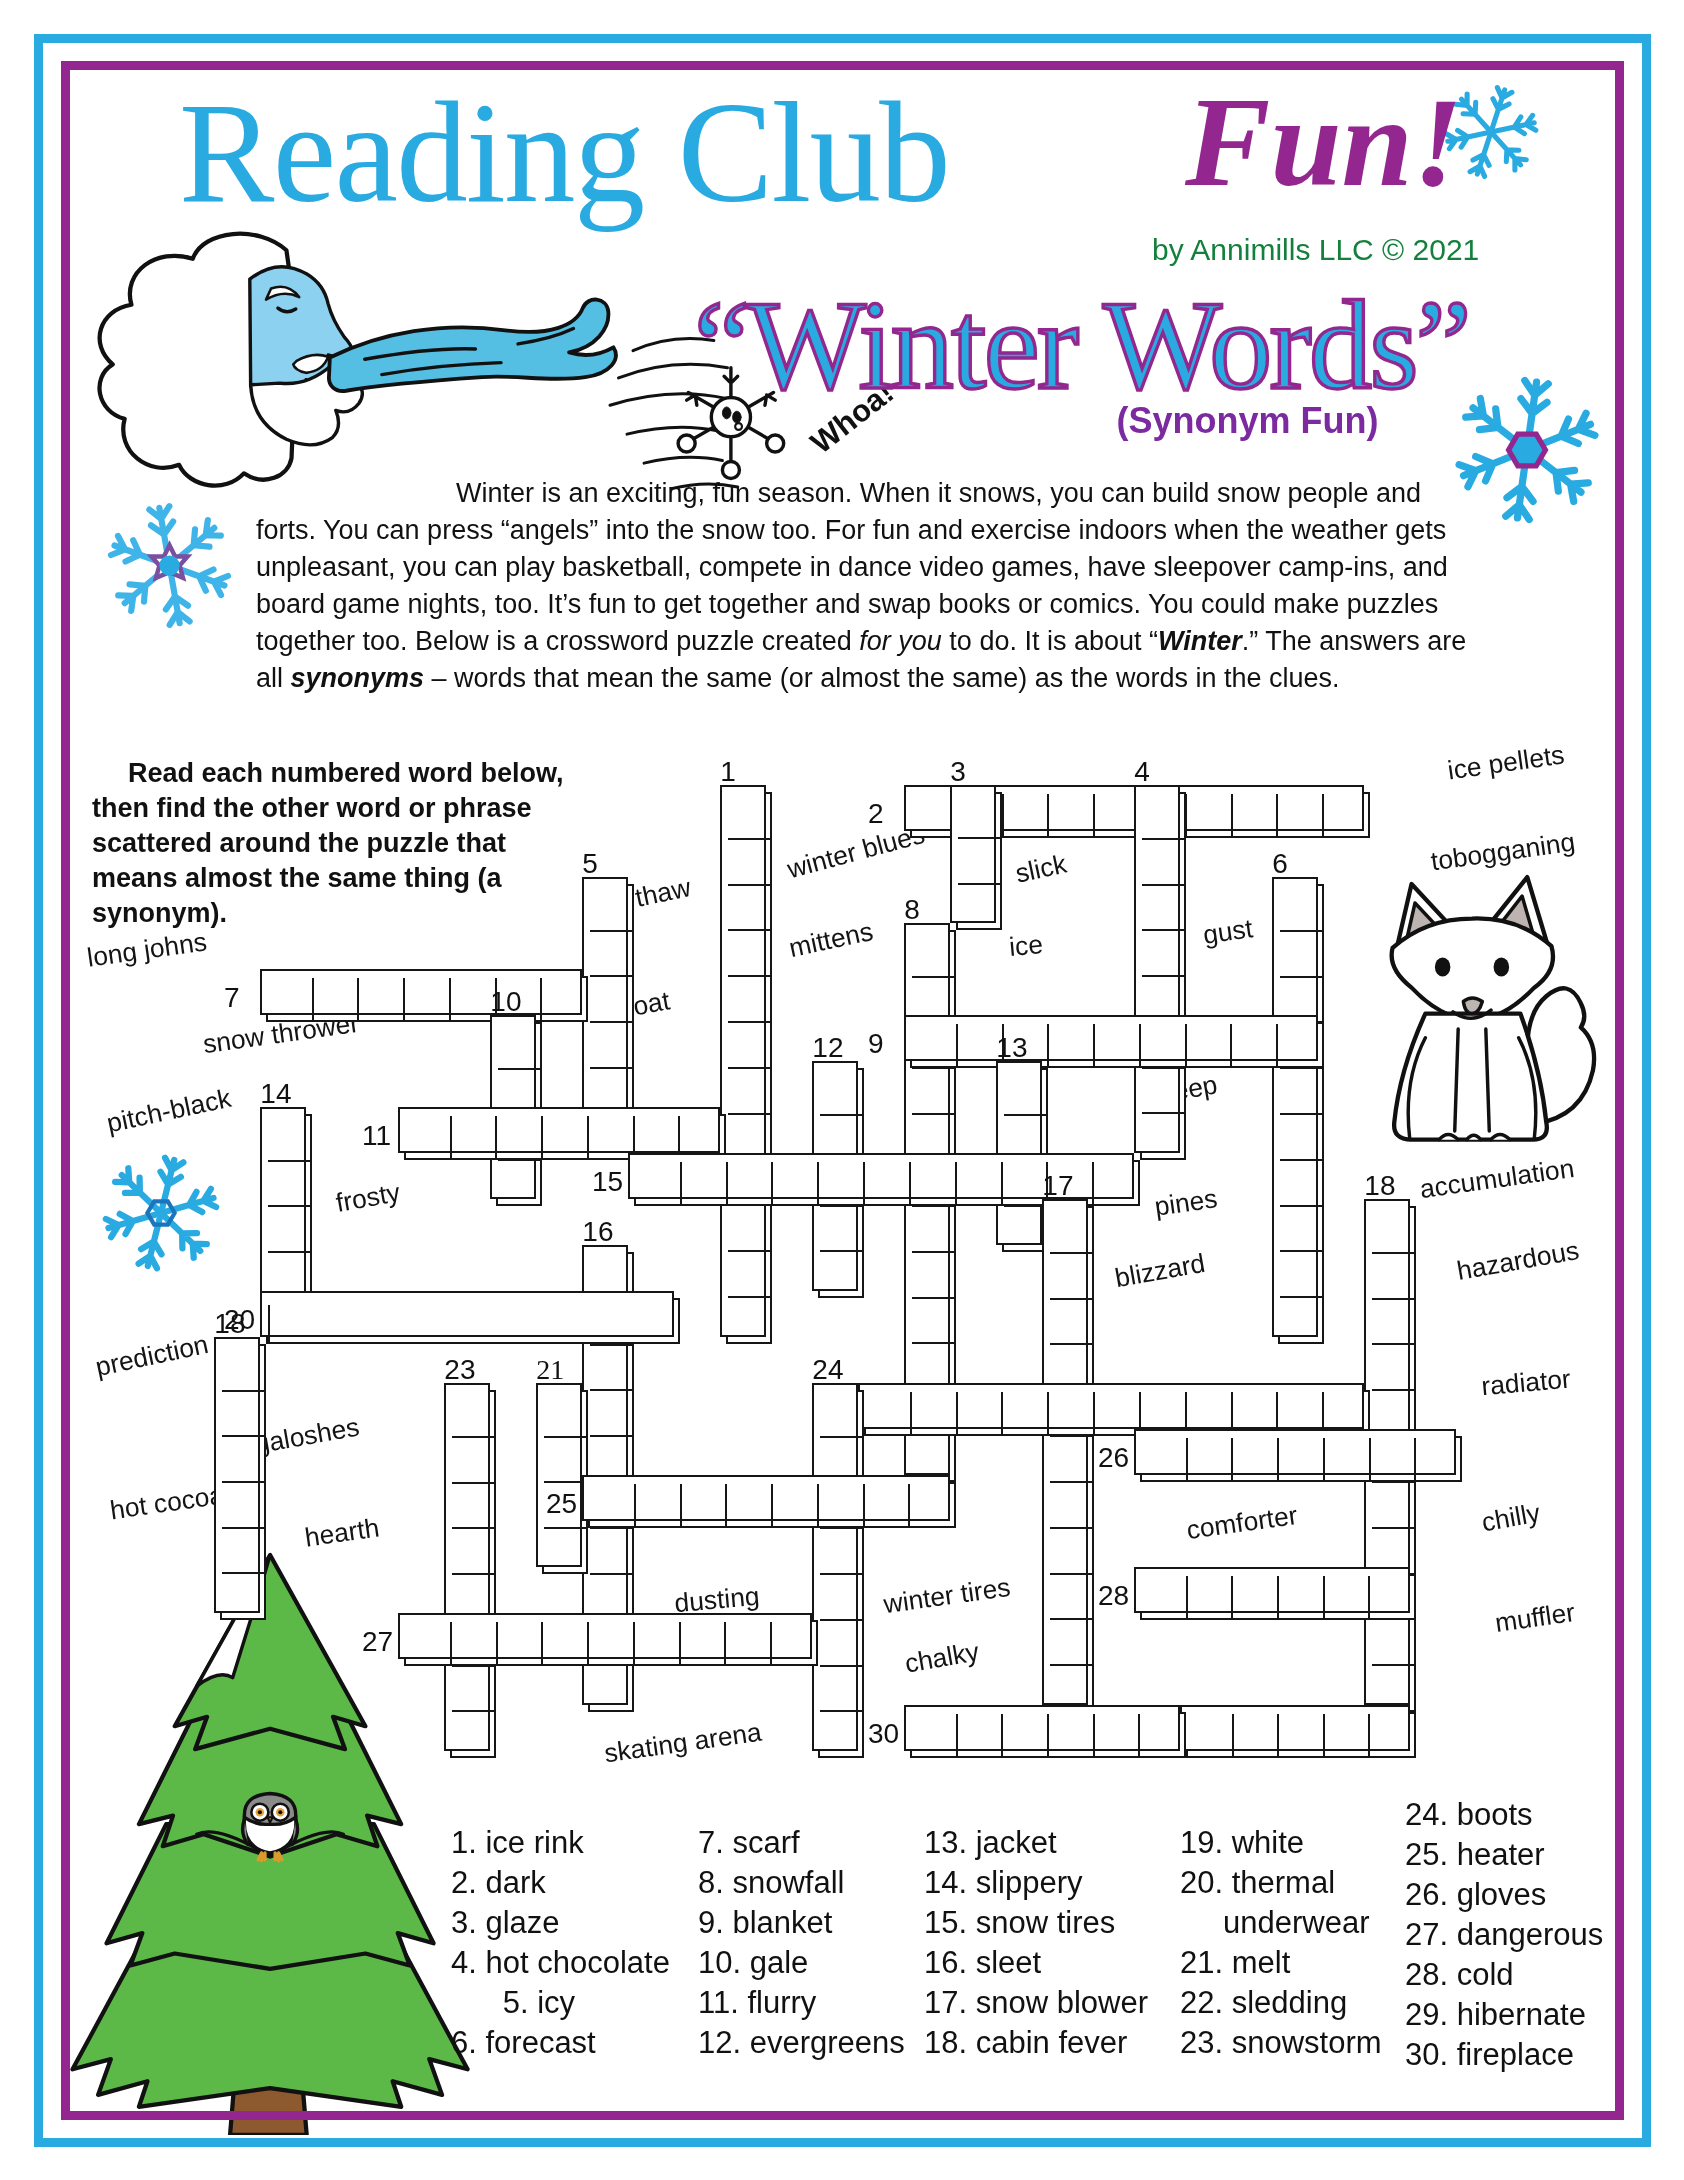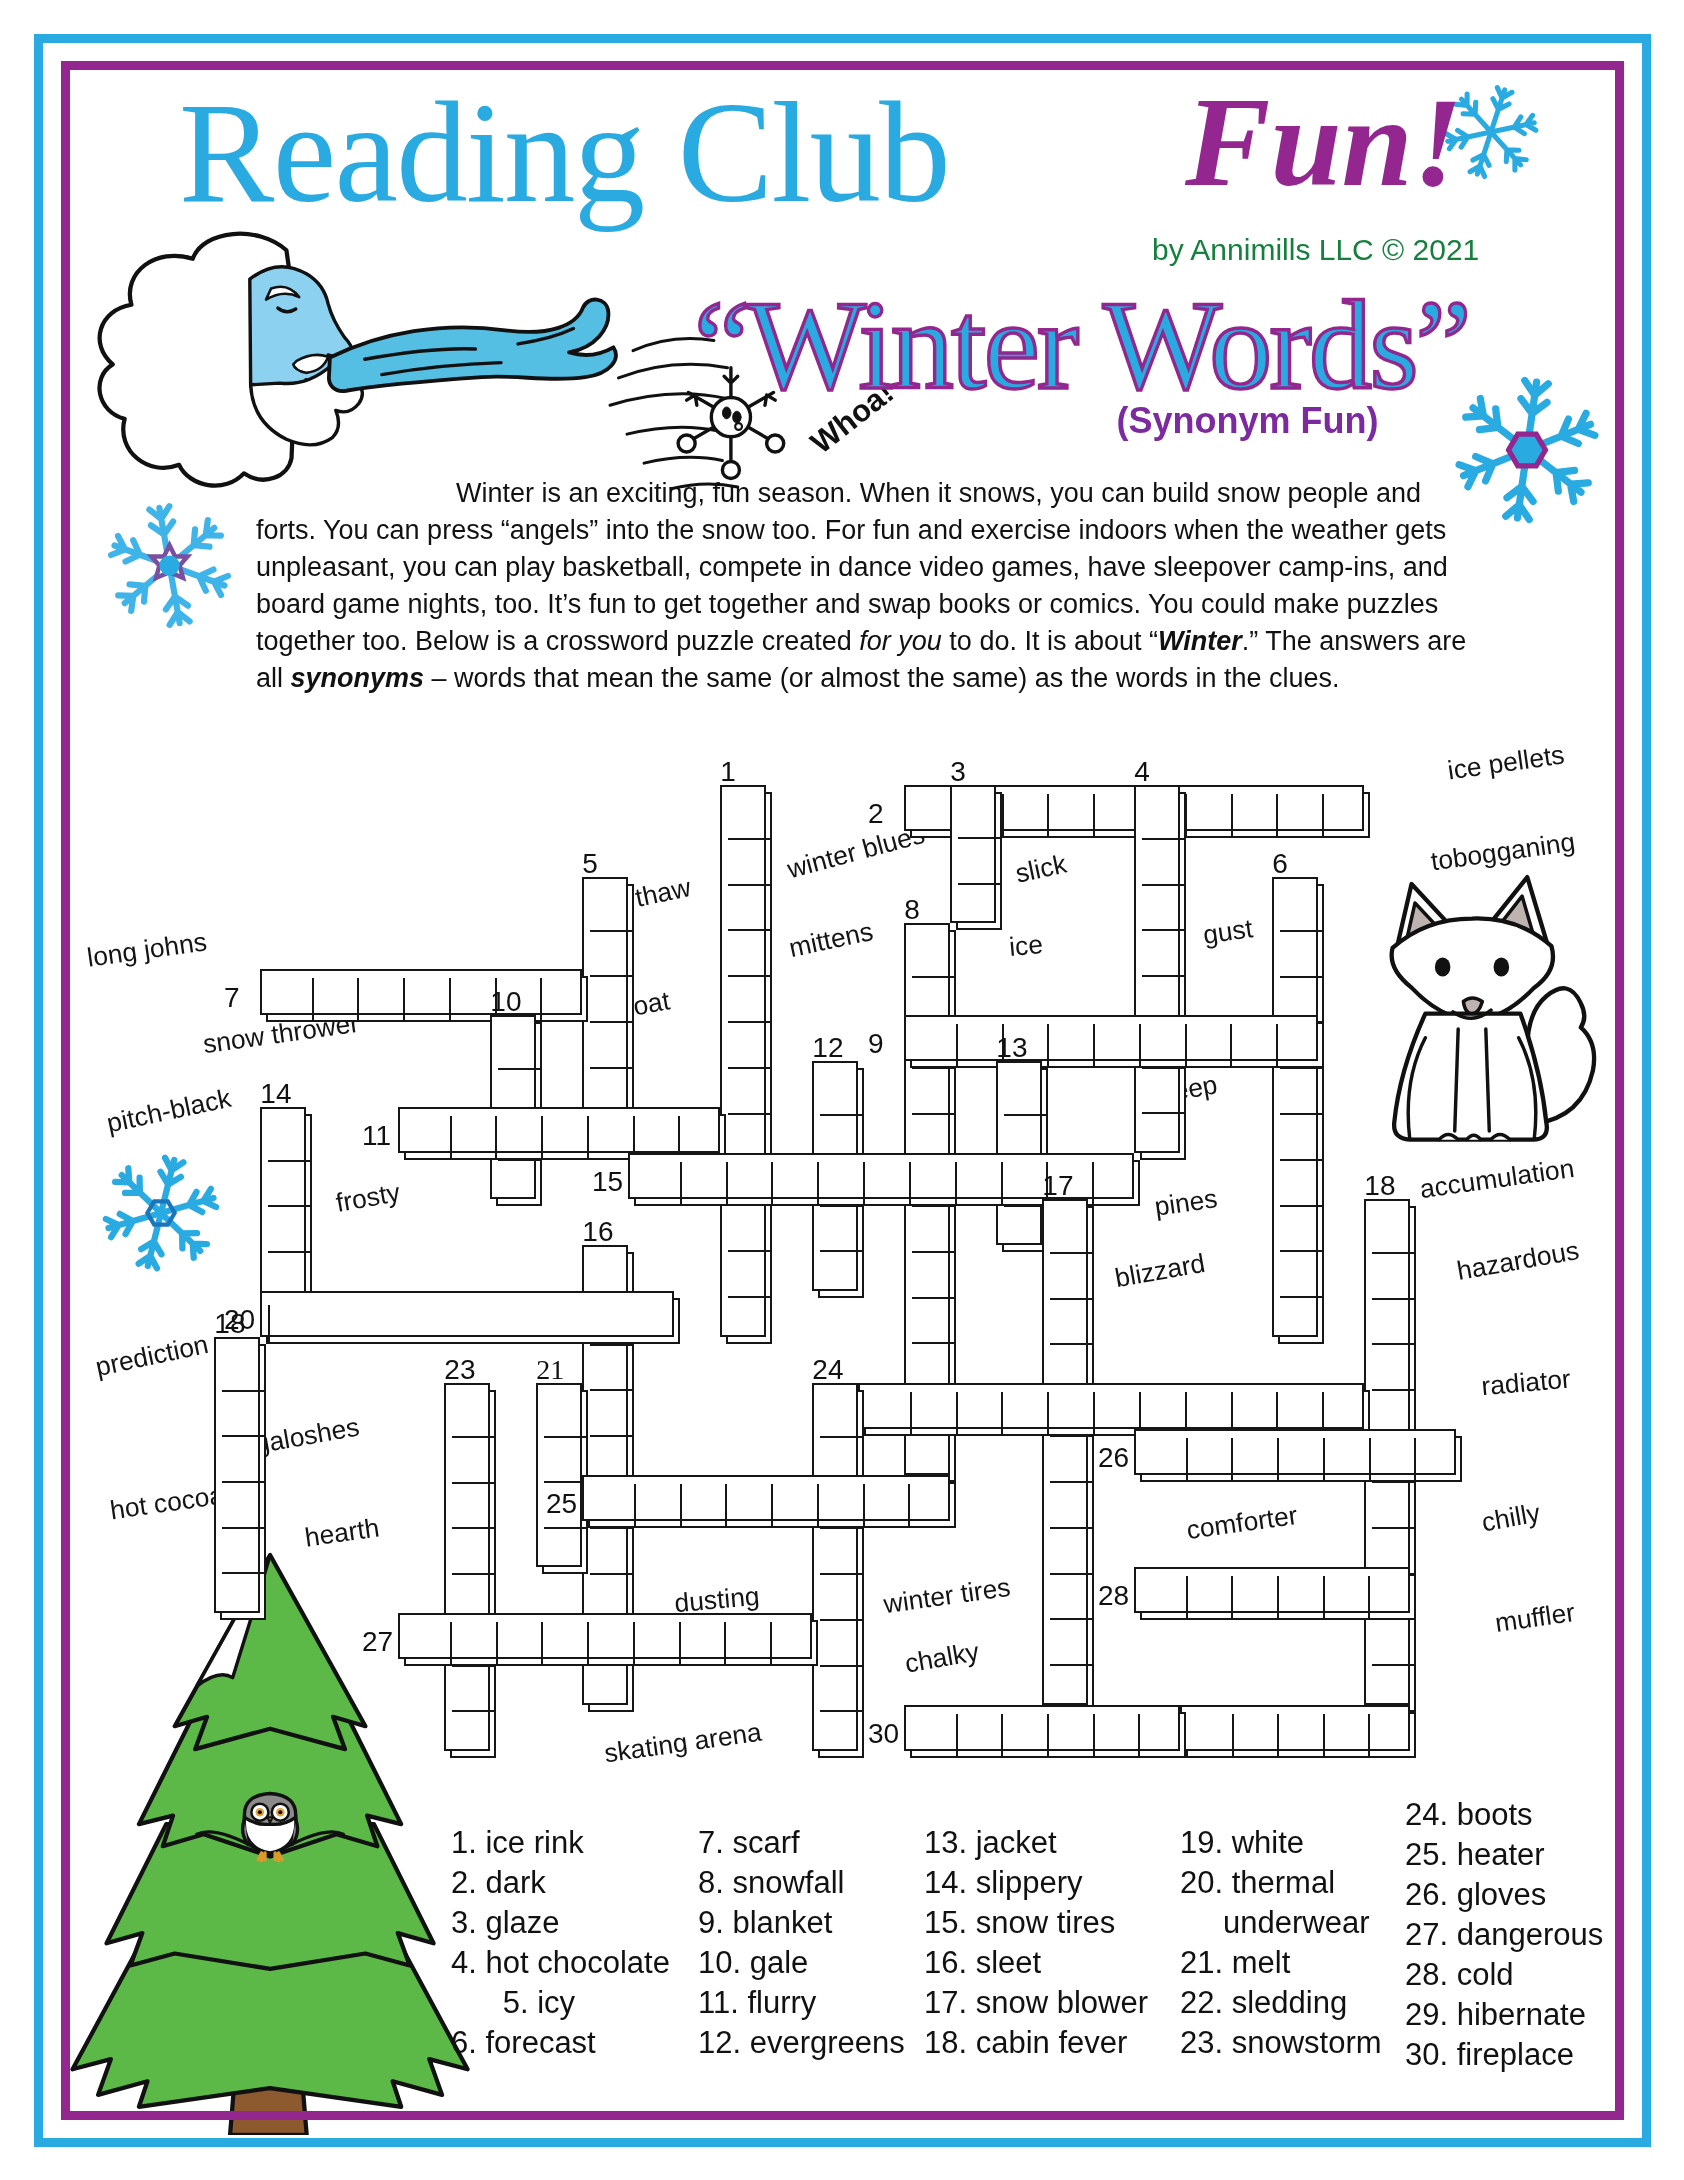--- a/index.html
+++ b/index.html
@@ -88,20 +88,21 @@
         <circle cx="0" cy="0" r="23" fill="#fff" stroke-width="4"></circle>
         <ellipse cx="-5" cy="-5" rx="5" ry="7" fill="#111"></ellipse>
         <ellipse cx="7" cy="0" rx="5" ry="7" fill="#111"></ellipse>
         <circle cx="9" cy="11" r="4" fill="none" stroke-width="2.5"></circle>
       </g>
     </g>
   </svg>
   <div class="whoa">Whoa!</div>
 
   <p class="intro" id="intro"><span>Winter is an exciting, fun season. When it snows, you can build snow people and forts. You can press “angels” into the snow too. For fun and exercise indoors when the weather gets unpleasant, you can play basketball, compete in dance video games, have sleepover camp-ins, and board game nights, too. It’s fun to get together and swap books or comics. You could make puzzles together too. Below is a crossword puzzle created </span><span style="font-style: italic;">for you</span><span> to do. It is about “</span><span style="font-style: italic; font-weight: 700;">Winter</span><span>.” The answers are all </span><span style="font-style: italic; font-weight: 700;">synonyms</span><span> – words that mean the same (or almost the same) as the words in the clues.</span></p>
+  <p class="instructions">Read each numbered word below, then find the other word or phrase scattered around the puzzle that means almost the same thing (a synonym).</p>
 
   <svg class="art" style="left:1440px;top:81px" width="102" height="102" viewBox="-60 -60 120 120">
     <g stroke="#29ABE2" stroke-width="6" stroke-linecap="round" fill="none" transform="rotate(18)">
       <g id="fa">
           <path d="M0,0 L0,-52 M0,-28 L-10,-38 M0,-28 L10,-38 M0,-42 L-9,-52 M0,-42 L9,-52"></path>
         </g>
       <use href="#fa" transform="rotate(60)"></use>
         <use href="#fa" transform="rotate(120)"></use>
       <use href="#fa" transform="rotate(180)"></use>
         <use href="#fa" transform="rotate(240)"></use>

